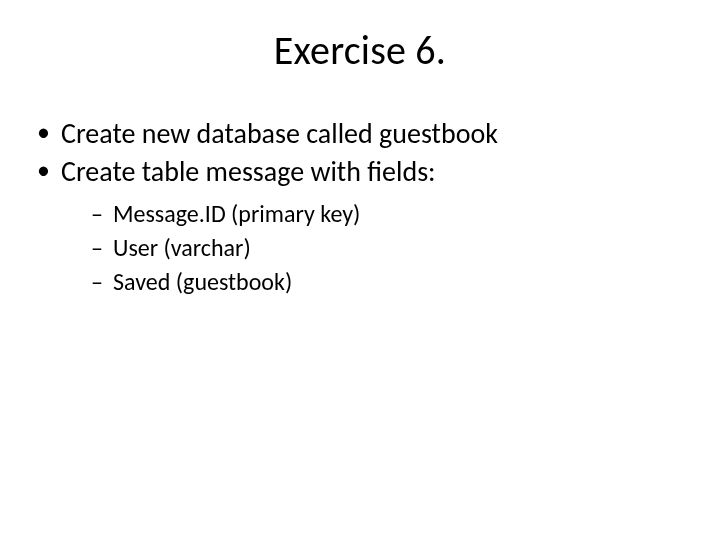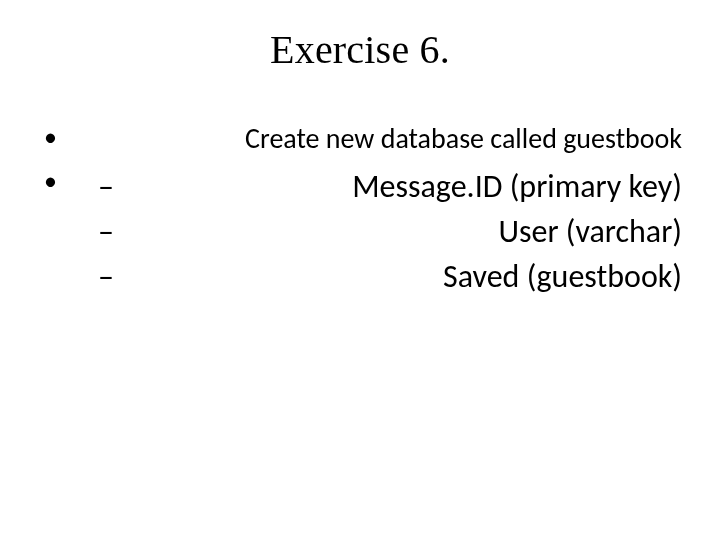--- a/index.html
+++ b/index.html
@@ -17,31 +17,29 @@
     position: relative;
     box-sizing: border-box;
   }
   .title {
     text-align: center;
     font-size: 40px;
     font-weight: 400;
     padding-top: 26px;
     padding-bottom: 40px;
     letter-spacing: 0.2px;
-    font-family: Liberation Serif, serif;
   }
   .content {
     padding-left: 34px;
     padding-right: 30px;
   }
   ul.level1 {
     list-style: none;
-    margin: 8px;
+    margin: 1px;
     padding: 0;
-    text-align: right;
   }
   ul.level1 > li {
     font-size: 28px;
     line-height: 1.28;
     position: relative;
     padding-left: 26px;
     margin-bottom: 2px;
   }
   ul.level1 > li::before {
     content: "•";
@@ -49,21 +47,21 @@
     left: 2px;
     top: 0;
     font-size: 26px;
   }
   ul.level2 {
     list-style: none;
     margin: 8px 0 0 0;
     padding: 0 0 0 30px;
   }
   ul.level2 > li {
-    font-size: 32px;
+    font-size: 24px;
     line-height: 1.35;
     position: relative;
     padding-left: 22px;
     margin-bottom: 2px;
   }
   ul.level2 > li::before {
     content: "–";
     position: absolute;
     left: 0;
     top: 0;
@@ -73,20 +71,21 @@
 <body>
 
 <div class="slide">
   <div class="title">Exercise 6.</div>
   <div class="content">
     <ul class="level1">
       <li>
         <span>Create new database called guestbook</span>
       </li>
       <li>
+        <span>Create table message with fields:</span>
         <ul class="level2">
           <li>
             <span>Message.ID (primary key)</span>
           </li>
           <li>
             <span>User  (varchar)</span>
           </li>
           <li>
             <span>Saved (guestbook)</span>
           </li>

